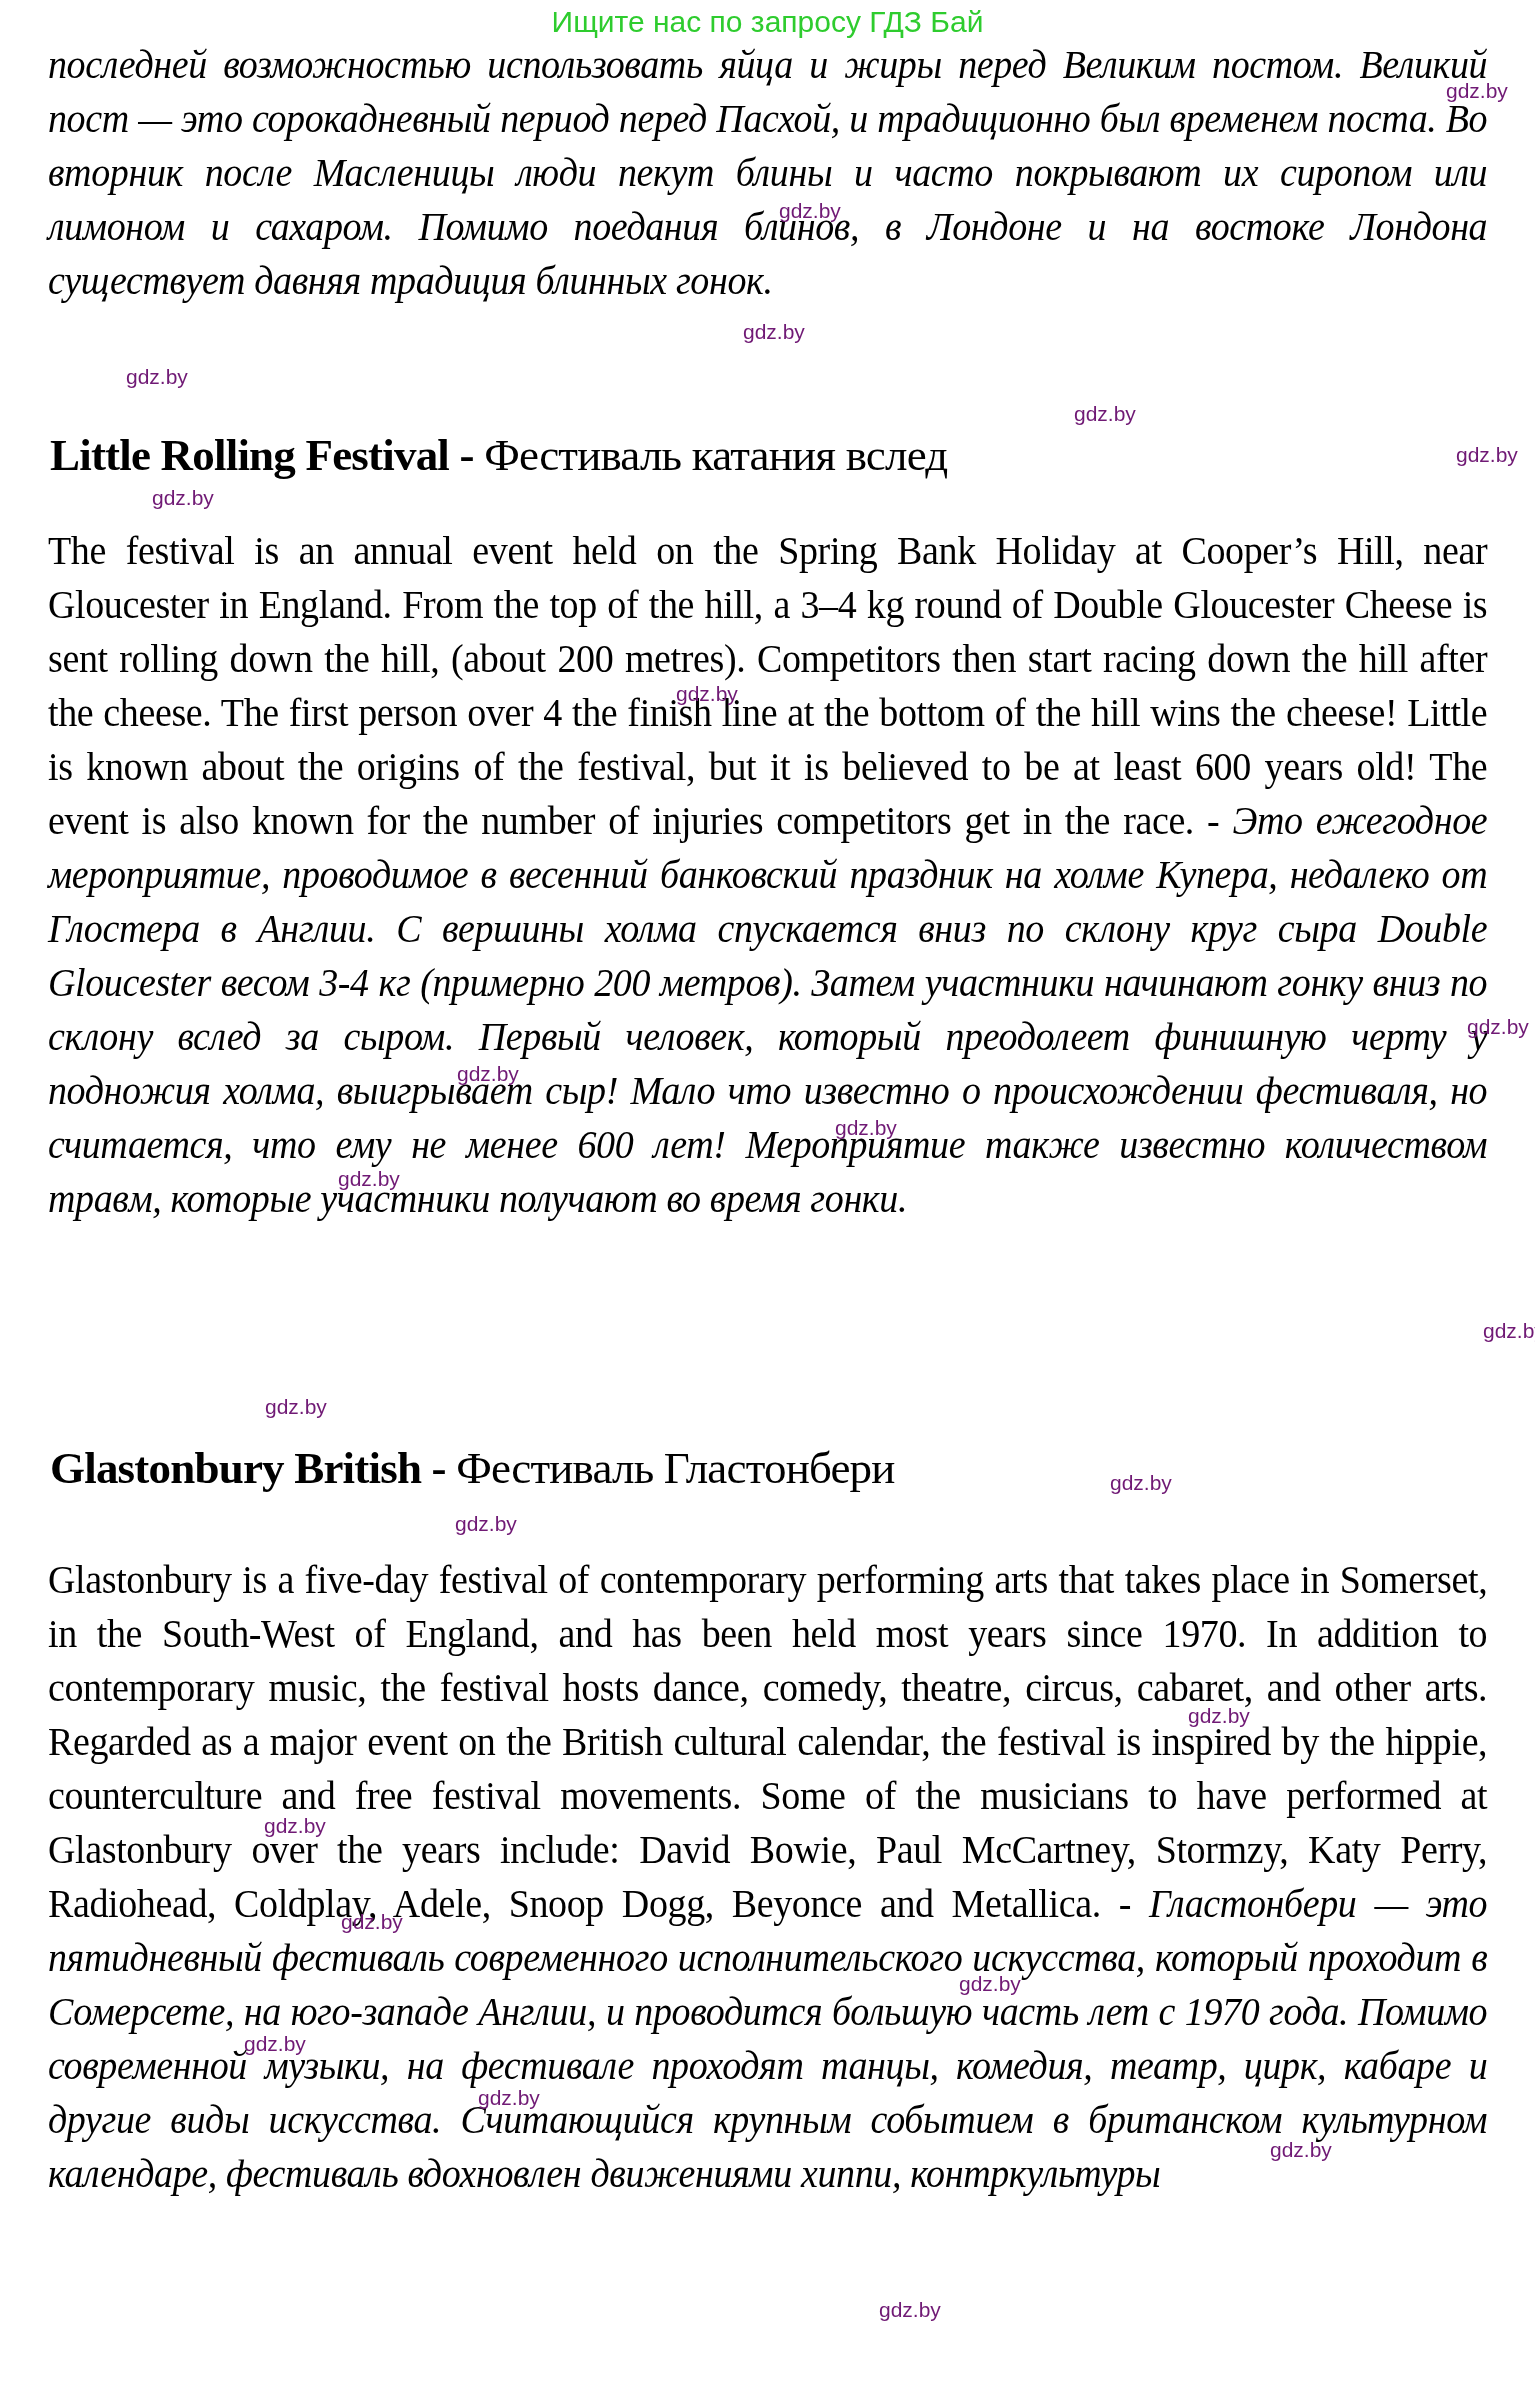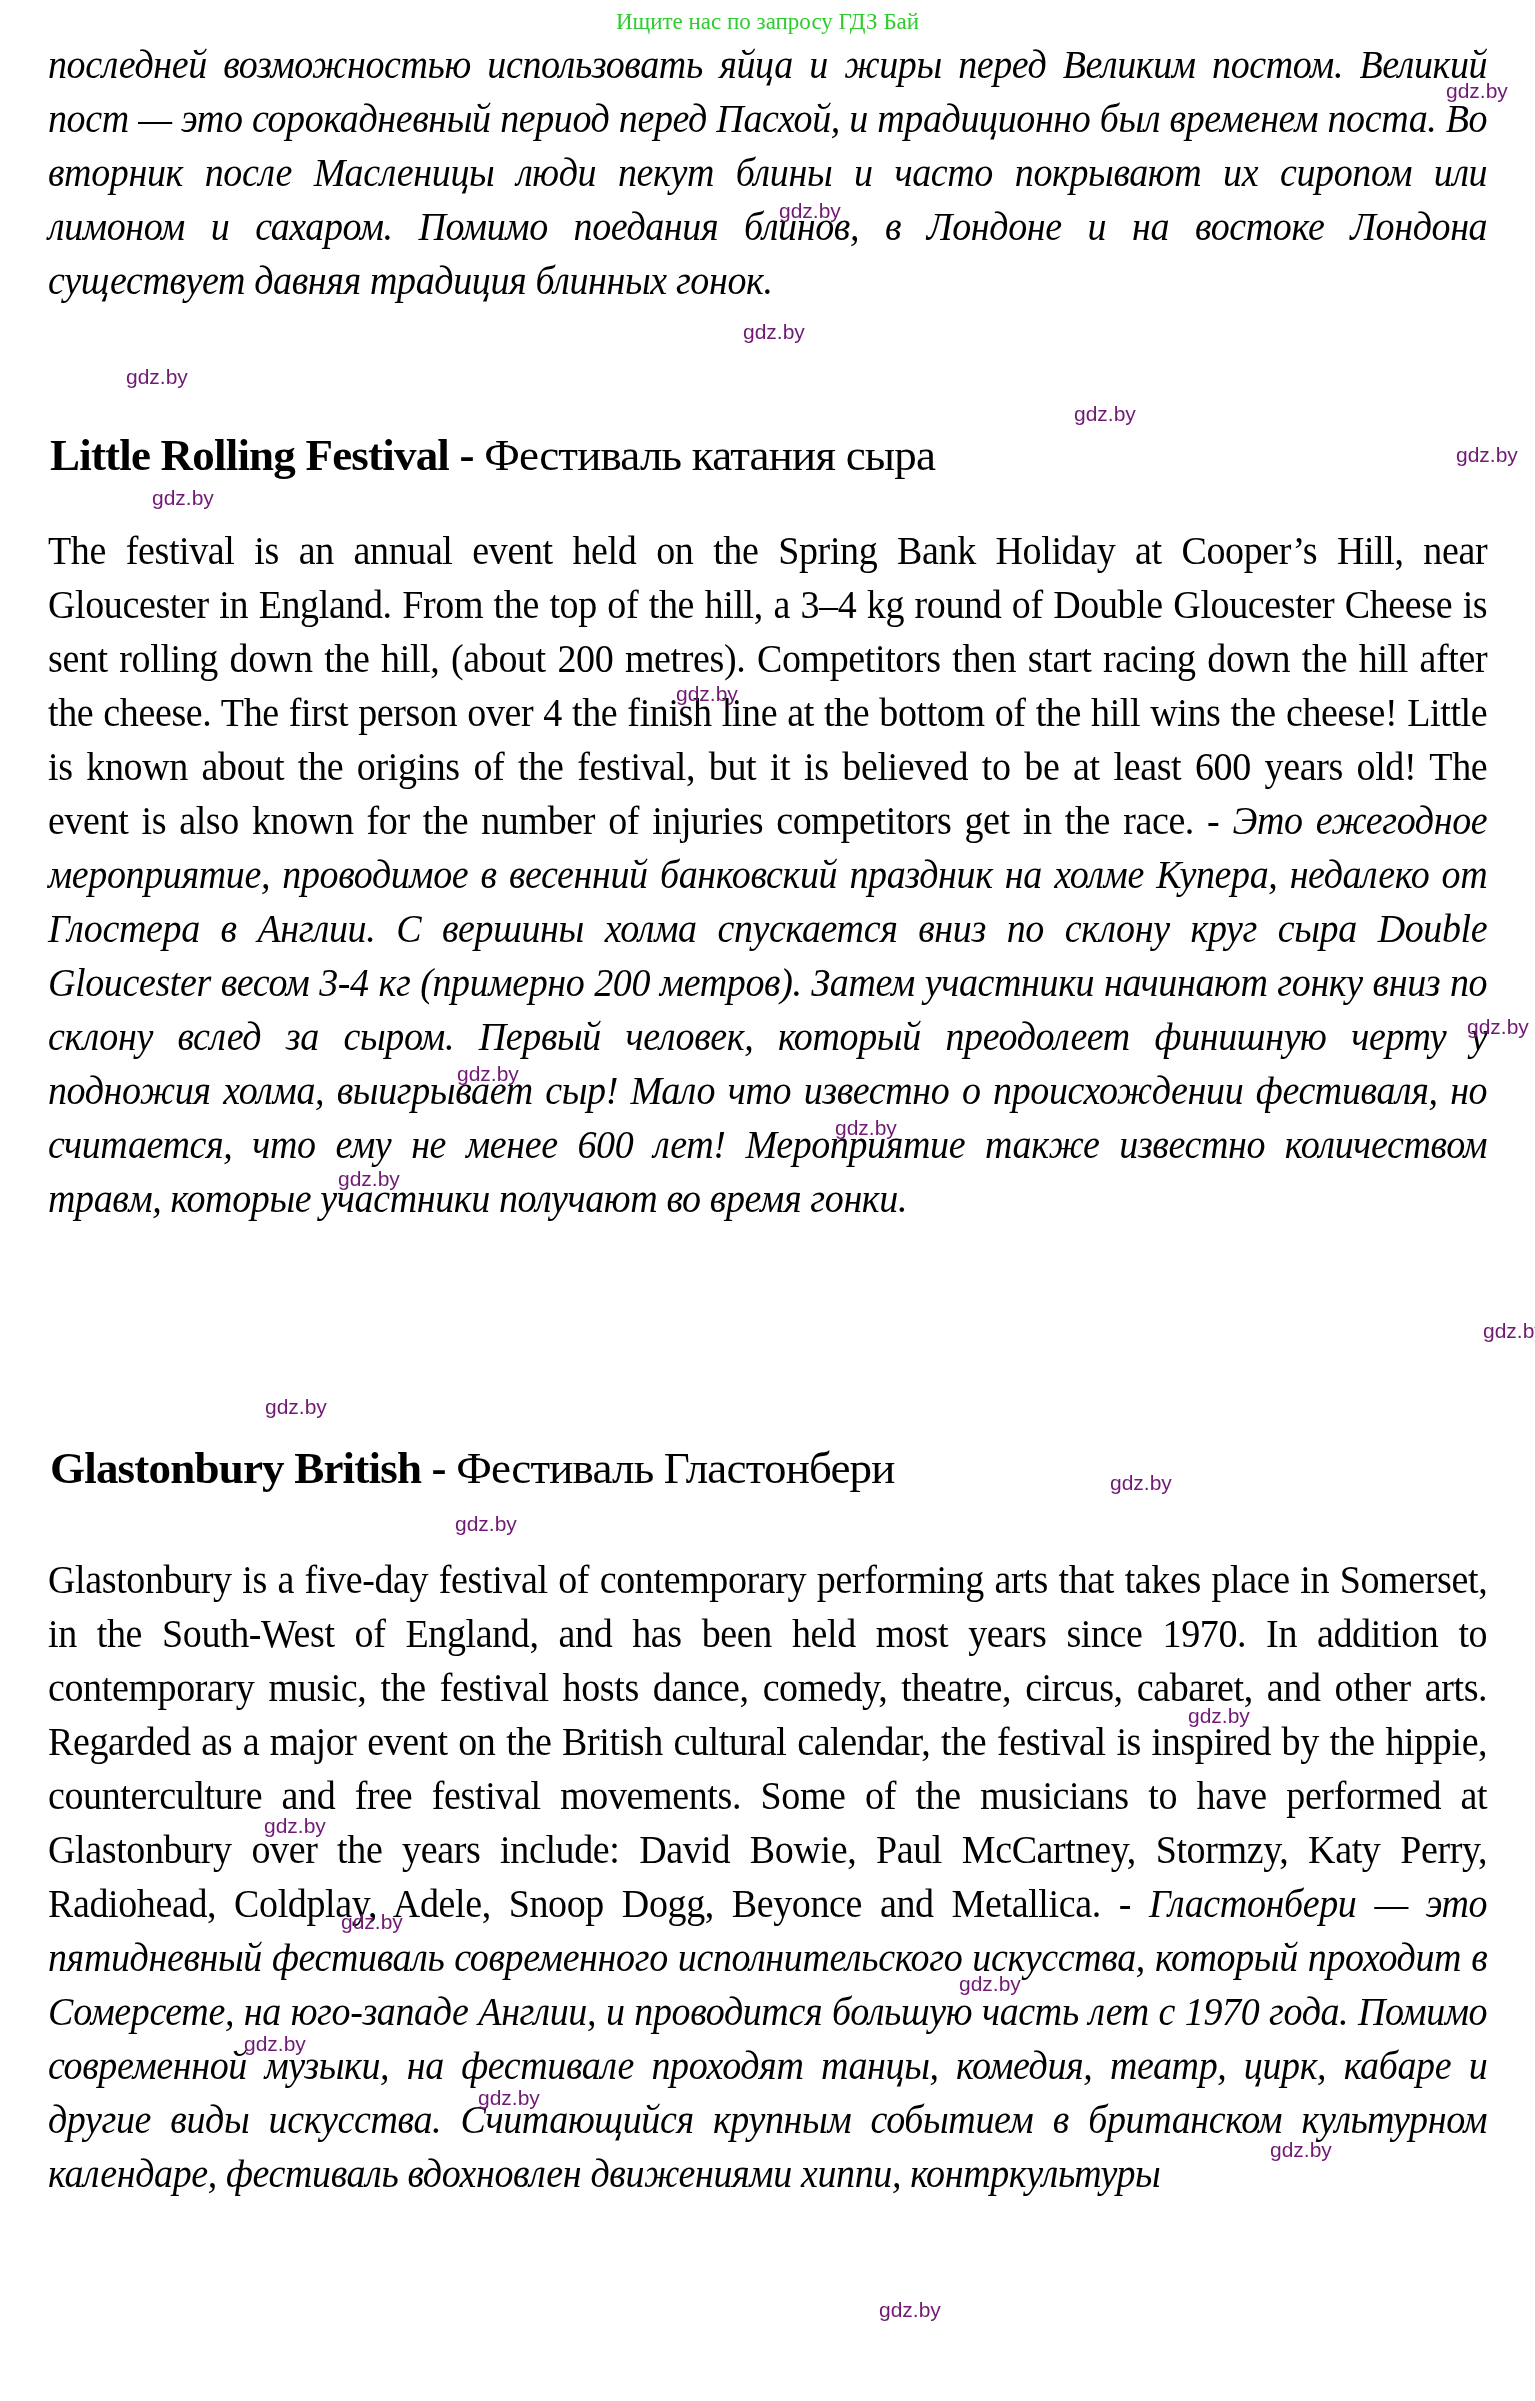--- a/index.html
+++ b/index.html
@@ -7,22 +7,22 @@
     position:relative;
     width:1535px;height:2401px;
     background:#ffffff;
     overflow:hidden;
     font-family:"Liberation Serif", serif;
     color:#000;
   }
   .promo{
     position:absolute;top:4.8px;left:0;width:100%;
     text-align:center;
-    font-family:Liberation Serif, serif;
-    font-size:23px;line-height:34px;
+    font-family:Liberation Sans, sans-serif;
+    font-size:30px;line-height:34px;
   }
   .para{
     position:absolute;left:48px;width:1515px;
     transform:scaleX(0.95);transform-origin:0 0;
     font-size:40px;line-height:54px;
     letter-spacing:-0.4px;
     text-align:justify;
     margin:0;
   }
   .para .ru{font-style:italic;}
@@ -52,21 +52,21 @@
 </head>
 <body>
 
 <div class="page">
 
   <div class="promo" style="color: rgb(46, 204, 46);">Ищите нас по запросу ГДЗ Бай</div>
 
   <p class="para intro" style="top:38px;">последней возможностью использовать яйца и жиры перед Великим постом. Великий пост — это сорокадневный период перед Пасхой, и традиционно был временем поста. Во вторник после Масленицы люди пекут блины и часто покрывают их сиропом или лимоном и сахаром. Помимо поедания блинов, в Лондоне и на востоке Лондона существует давняя традиция блинных гонок.</p>
 
   <h2 class="heading" style="top:430px;">
-    <span class="h-en">Little Rolling Festival -</span><span class="h-ru"> Фестиваль катания сыра</span>
+    <span class="h-en">Little Rolling Festival -</span><span class="h-ru"> Фестиваль катания вслед</span>
   </h2>
 
   <p class="para" style="top:524px;">
     <span class="en">The festival is an annual event held on the Spring Bank Holiday at Cooper’s Hill, near Gloucester in England. From the top of the hill, a 3–4 kg round of Double Gloucester Cheese is sent rolling down the hill, (about 200 metres). Competitors then start racing down the hill after the cheese. The first person over 4 the finish line at the bottom of the hill wins the cheese! Little is known about the origins of the festival, but it is believed to be at least 600 years old! The event is also known for the number of injuries competitors get in the race.</span>
     <span class="ru">- Это ежегодное мероприятие, проводимое в весенний банковский праздник на холме Купера, недалеко от Глостера в Англии. С вершины холма спускается вниз по склону круг сыра Double Gloucester весом 3-4 кг (примерно 200 метров). Затем участники начинают гонку вниз по склону вслед за сыром. Первый человек, который преодолеет финишную черту у подножия холма, выигрывает сыр! Мало что известно о происхождении фестиваля, но считается, что ему не менее 600 лет! Мероприятие также известно количеством травм, которые участники получают во время гонки.</span>
   </p>
 
   <h2 class="heading" style="top:1443px;">
     <span class="h-en">Glastonbury British -</span><span class="h-ru"> Фестиваль Гластонбери</span>
   </h2>

